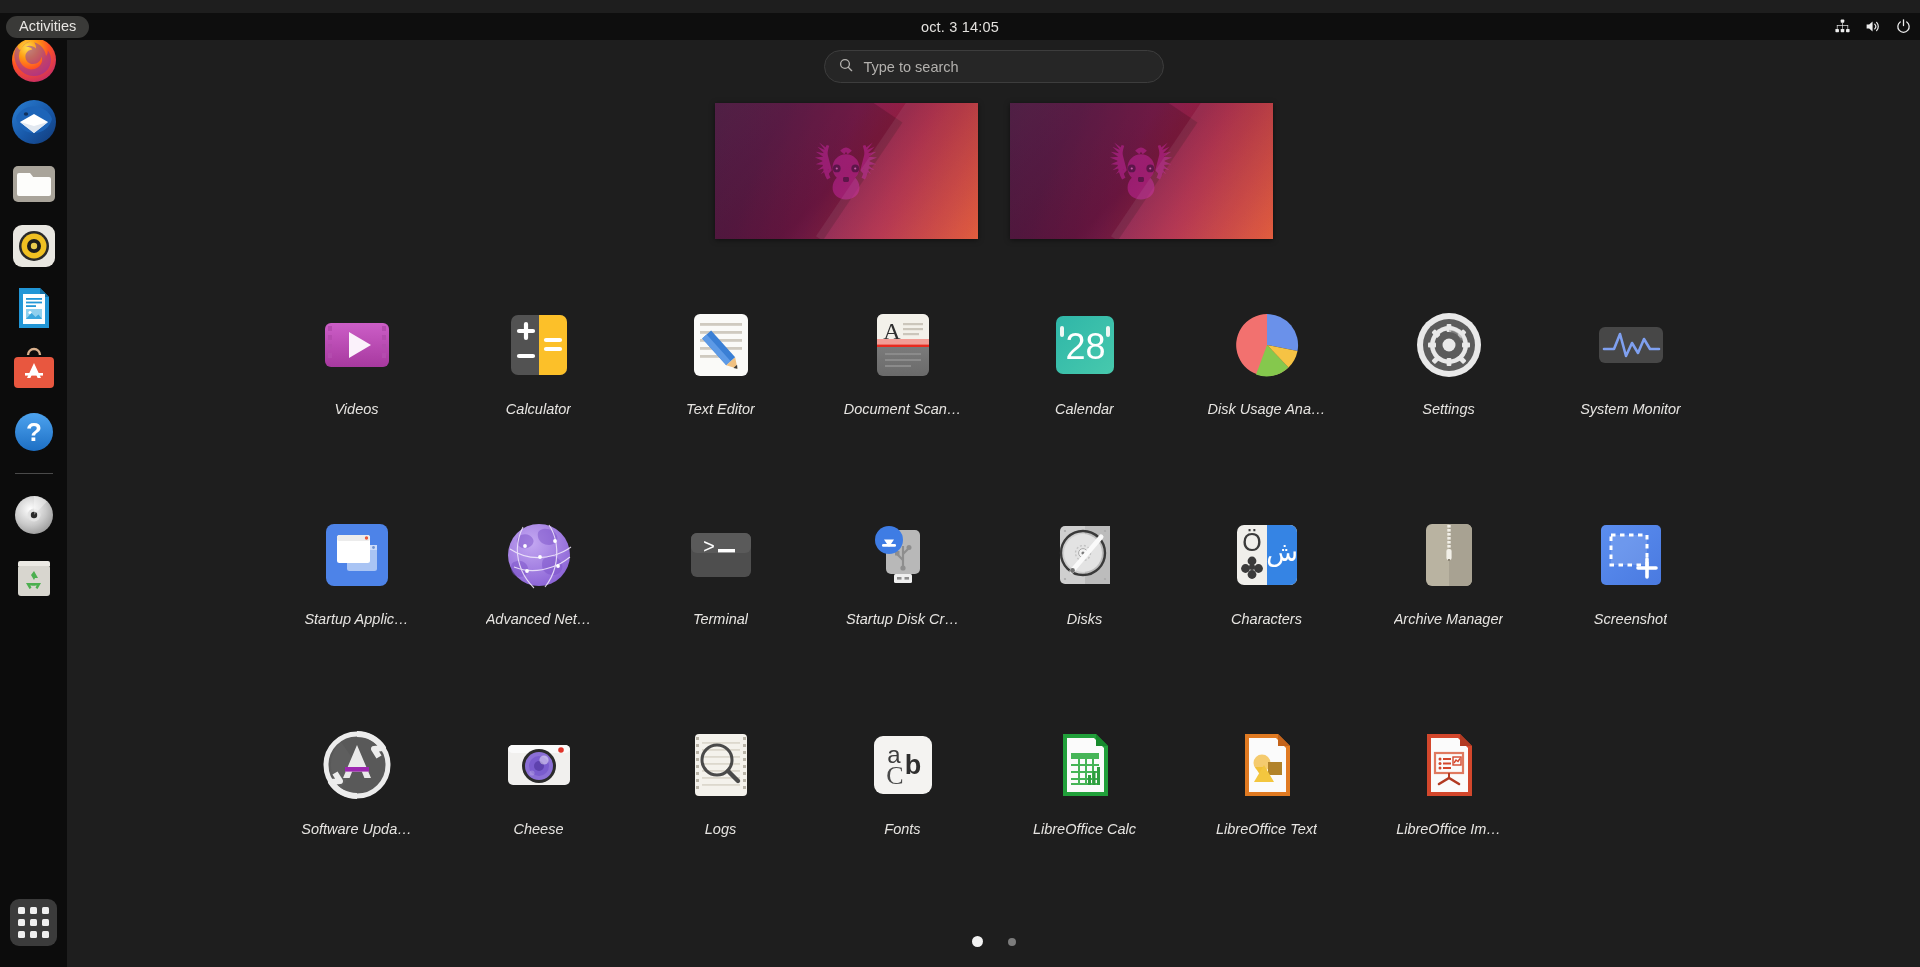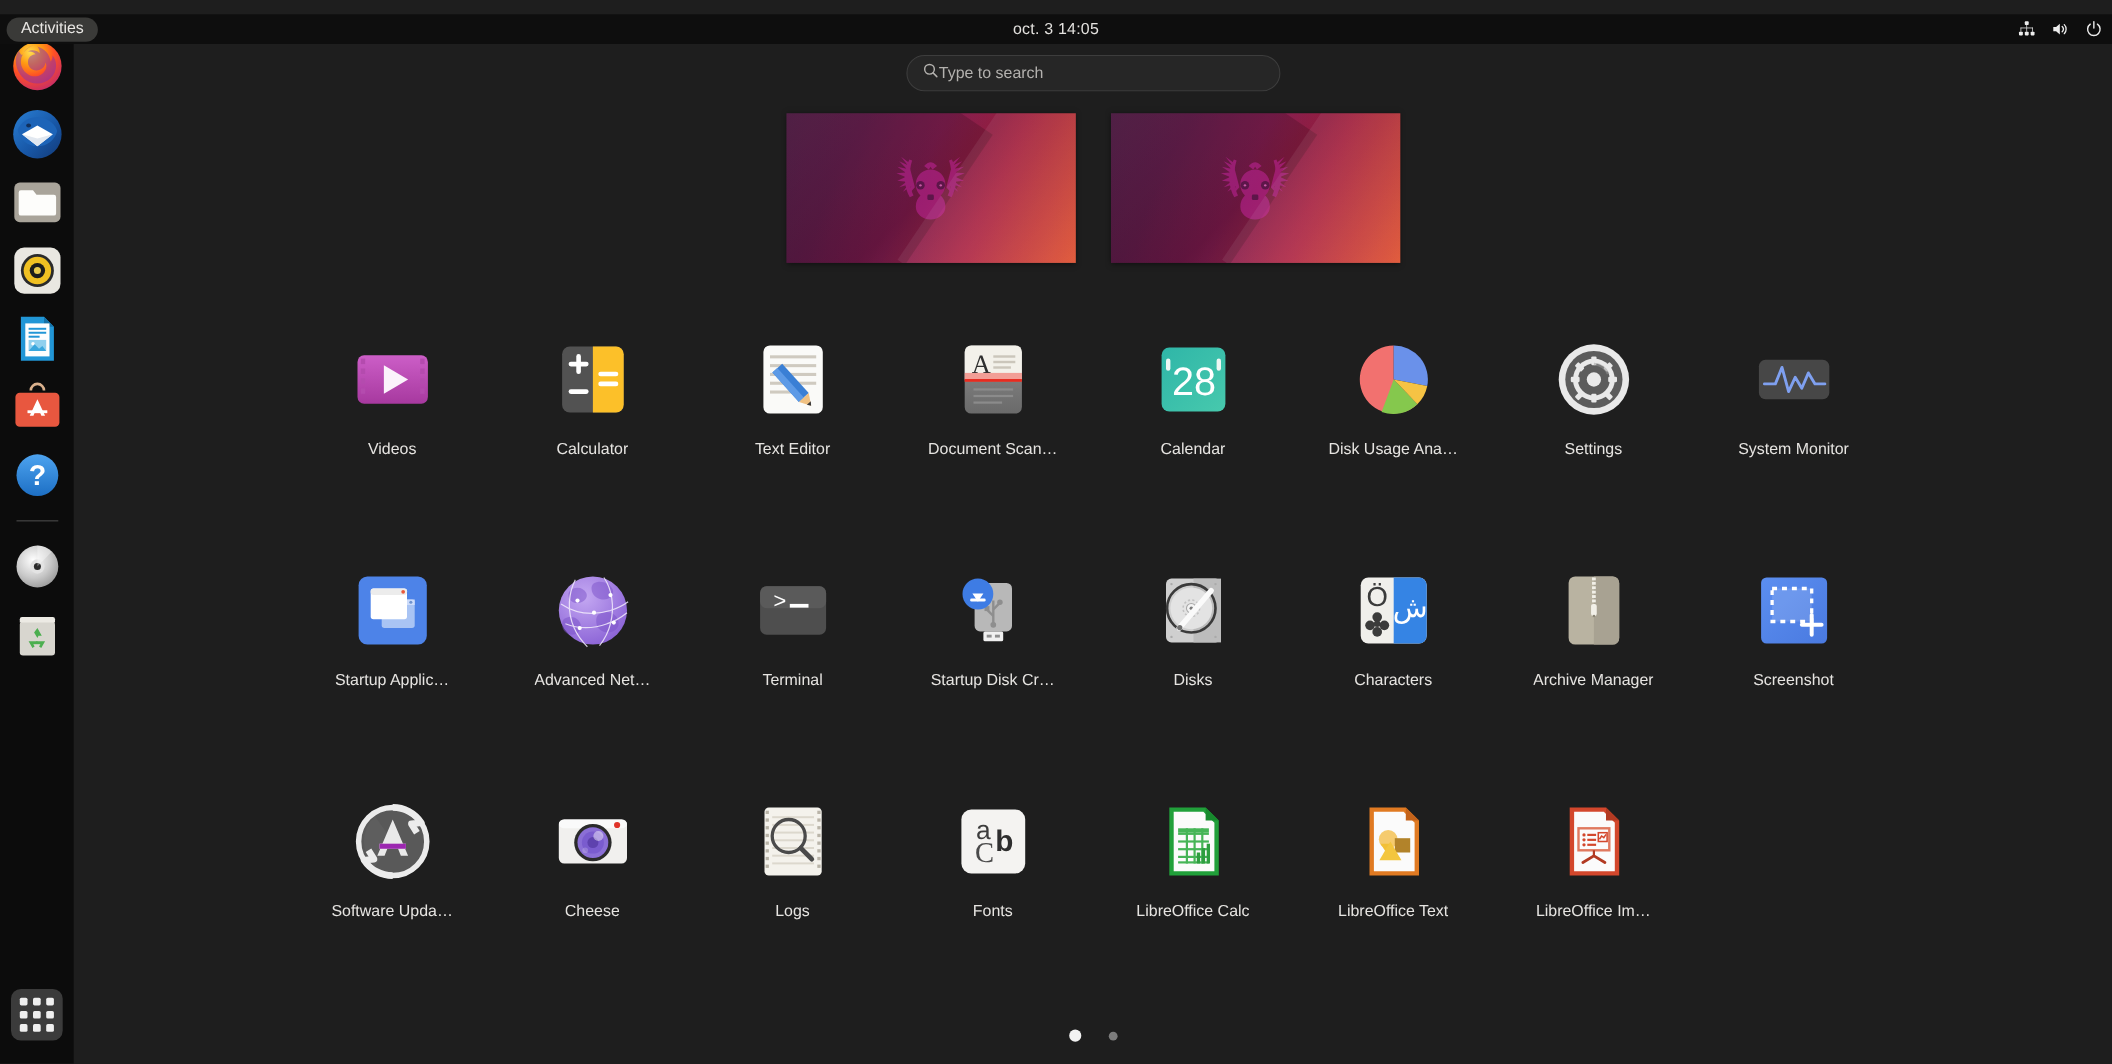--- a/index.html
+++ b/index.html
@@ -85,20 +85,21 @@
     position: absolute; top: 23px; left: 0; right: 0;
     display: flex; justify-content: center;
   }
   #search-entry {
     width: 340px; height: 33px;
     border-radius: 17px;
     border: 1px solid #3d3d3d;
     background: #262626;
     display: flex; align-items: center;
     padding: 0 13px;
+    gap: 10px;
     cursor: text;
   }
   #search-entry .ph { color: #b3b1ae; font-size: 14.5px; }
 
   
   #workspaces {
     position: absolute; top: 76px; left: 0; right: 0;
     display: flex; justify-content: center; gap: 32px;
   }
   .ws {
@@ -142,21 +143,21 @@
   .icon-box {
     width: 78px; height: 78px;
     display: flex; align-items: center; justify-content: center;
     position: relative;
   }
   .app-label {
     margin-top: 17px;
     color: #e6e4e1;
     font-size: 14.5px;
     white-space: nowrap;
-    max-width: 176px; overflow: hidden;
+    max-width: 176px; overflow: hidden; font-style: italic;
   }
 
   
   #page-dots {
     position: absolute; bottom: 20px; left: 0; right: 0;
     display: flex; justify-content: center; align-items: center; gap: 25px;
   }
   .dot { border-radius: 50%; cursor: pointer; }
   .dot.on  { width: 11px; height: 11px; background: #f2f2f2; }
   .dot.off { width:  8px; height:  8px; background: #7c7c7c; }

